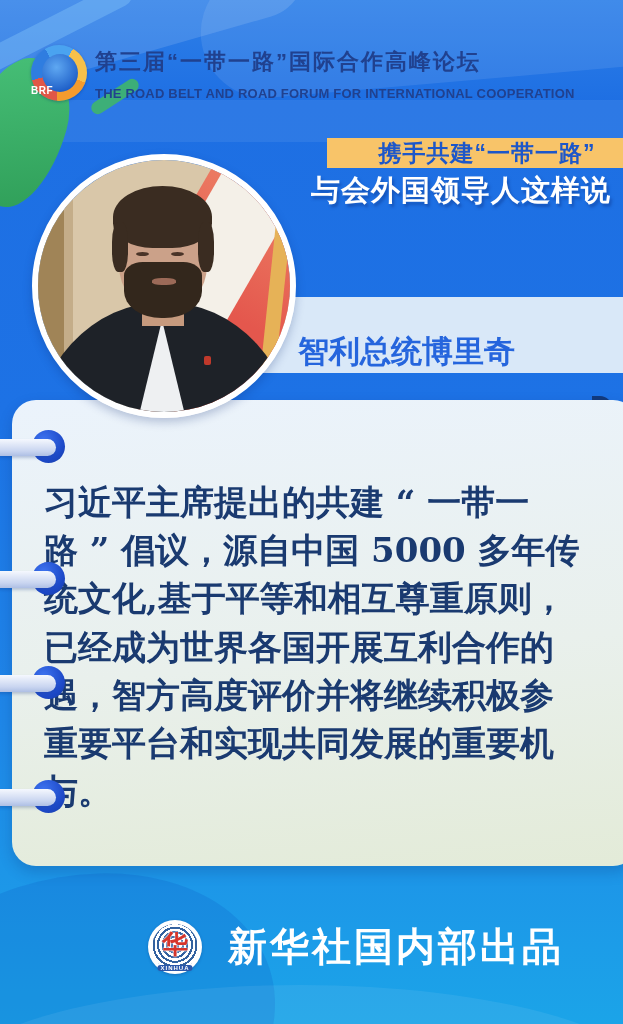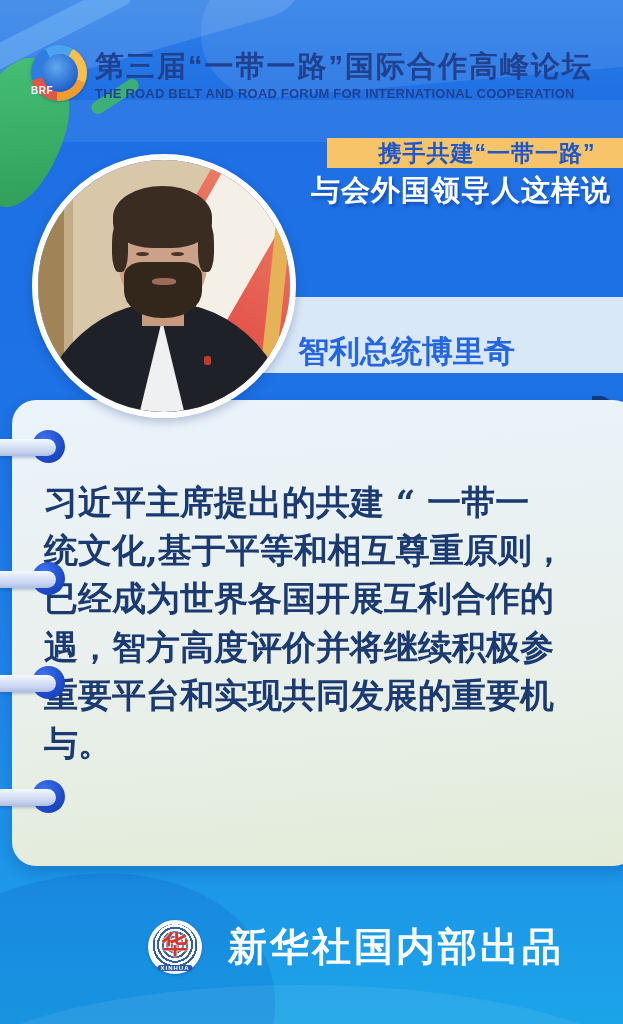--- a/index.html
+++ b/index.html
@@ -18,21 +18,21 @@
   .brush-green-b{left:88px;top:90px;width:54px;height:13px;border-radius:7px;background:#3fb56b;transform:rotate(-33deg);opacity:.9;}
   .swoosh-dark{left:-150px;top:880px;width:430px;height:310px;border-radius:50%;background:rgba(12,80,190,.18);transform:rotate(-18deg);}
   .swoosh-light{left:-60px;top:985px;width:720px;height:210px;border-radius:50%;background:rgba(255,255,255,.07);}
   
   .brf-logo{position:absolute;left:31px;top:45px;width:56px;height:56px;border-radius:50%;
     background:conic-gradient(from -30deg,#4aa3f0 0deg 60deg,#f6c04a 60deg 140deg,#f49b2e 140deg 215deg,#e05747 215deg 285deg,#2f7de0 285deg 360deg);
     box-shadow:0 1px 3px rgba(0,40,110,.35);}
   .brf-inner{position:absolute;left:11px;top:9px;width:36px;height:38px;border-radius:50%;
     background:radial-gradient(circle at 40% 35%,#5fa8f2,#1e5fc8 75%);}
   .brf-text{position:absolute;left:0;bottom:5px;width:100%;text-align:left;font-size:10px;font-weight:bold;color:#ffffff;letter-spacing:.5px;}
-  .title-cn{position:absolute;left:95px;top:47px;font-size:29px;font-weight:bold;color:#20418f;letter-spacing:2px;white-space:pre;}
+  .title-cn{position:absolute;left:95px;top:47px;font-size:22px;font-weight:bold;color:#20418f;letter-spacing:2px;white-space:pre;}
   .title-en{position:absolute;left:95px;top:86px;font-size:13px;font-weight:bold;color:#20418f;letter-spacing:.2px;white-space:pre;}
   
   .tagline-banner{position:absolute;left:327px;top:138px;width:296px;height:30px;background:#f8c469;display:flex;align-items:center;justify-content:center;padding-left:12px;}
   .tagline-banner span{font-size:23px;font-weight:bold;color:#1d57c9;letter-spacing:1px;white-space:pre;}
   .headline{position:absolute;right:12px;top:171px;font-size:29px;font-weight:bold;color:#ffffff;letter-spacing:1px;white-space:pre;
     text-shadow:2px 3px 3px rgba(15,60,150,.55);}
   
   .name-strip{position:absolute;left:150px;top:297px;width:473px;height:76px;background:#d9e8f8;display:flex;align-items:flex-end;z-index:2;}
   .name-strip span{margin-left:148px;font-size:31px;font-weight:bold;color:#2565dd;white-space:pre;}
   
@@ -109,20 +109,21 @@
   <div class="headline">与会外国领导人这样说</div>
 
   <div class="name-strip">
     <span>智利总统博里奇</span>
   </div>
 
   <div class="corner-shadow"></div>
   <div class="quote-card">
     <div class="quote-text">
       <div class="q-line">习近平主席提出的共建 “ 一带一</div>
+      <div class="q-line">路 ” 倡议，源自中国 5000 多年传</div>
       <div class="q-line">统文化,基于平等和相互尊重原则，</div>
       <div class="q-line">已经成为世界各国开展互利合作的</div>
       <div class="q-line">遇，智方高度评价并将继续积极参</div>
       <div class="q-line">重要平台和实现共同发展的重要机</div>
       <div class="q-line">与。</div>
     </div>
   </div>
 
   <div class="pin" style="top:430px;">
       <div class="ball"></div>

